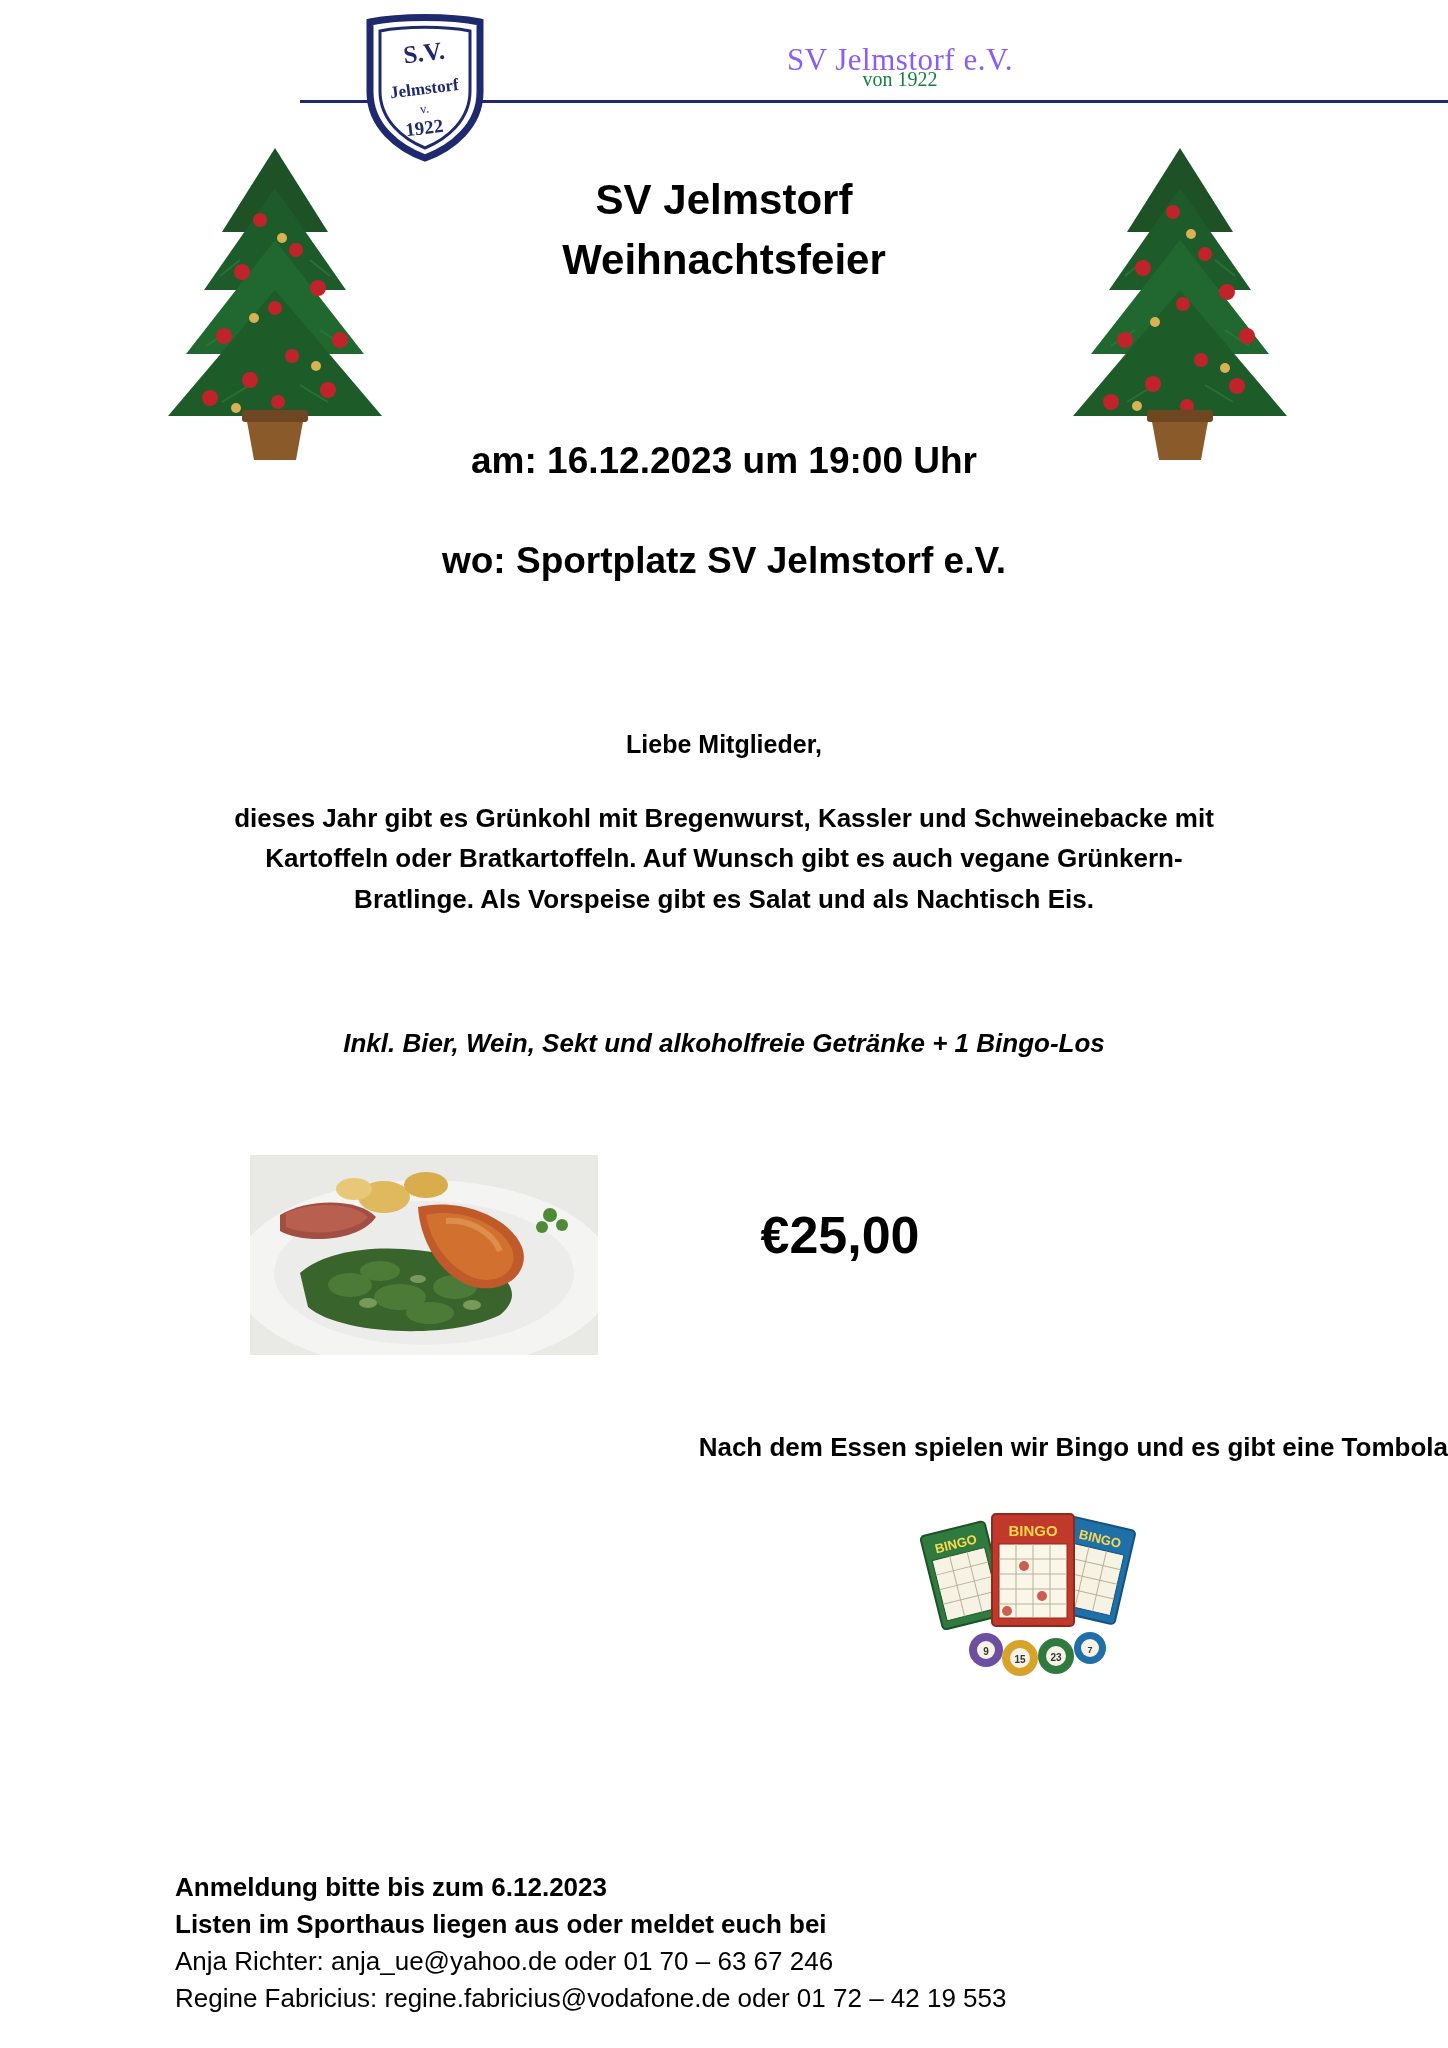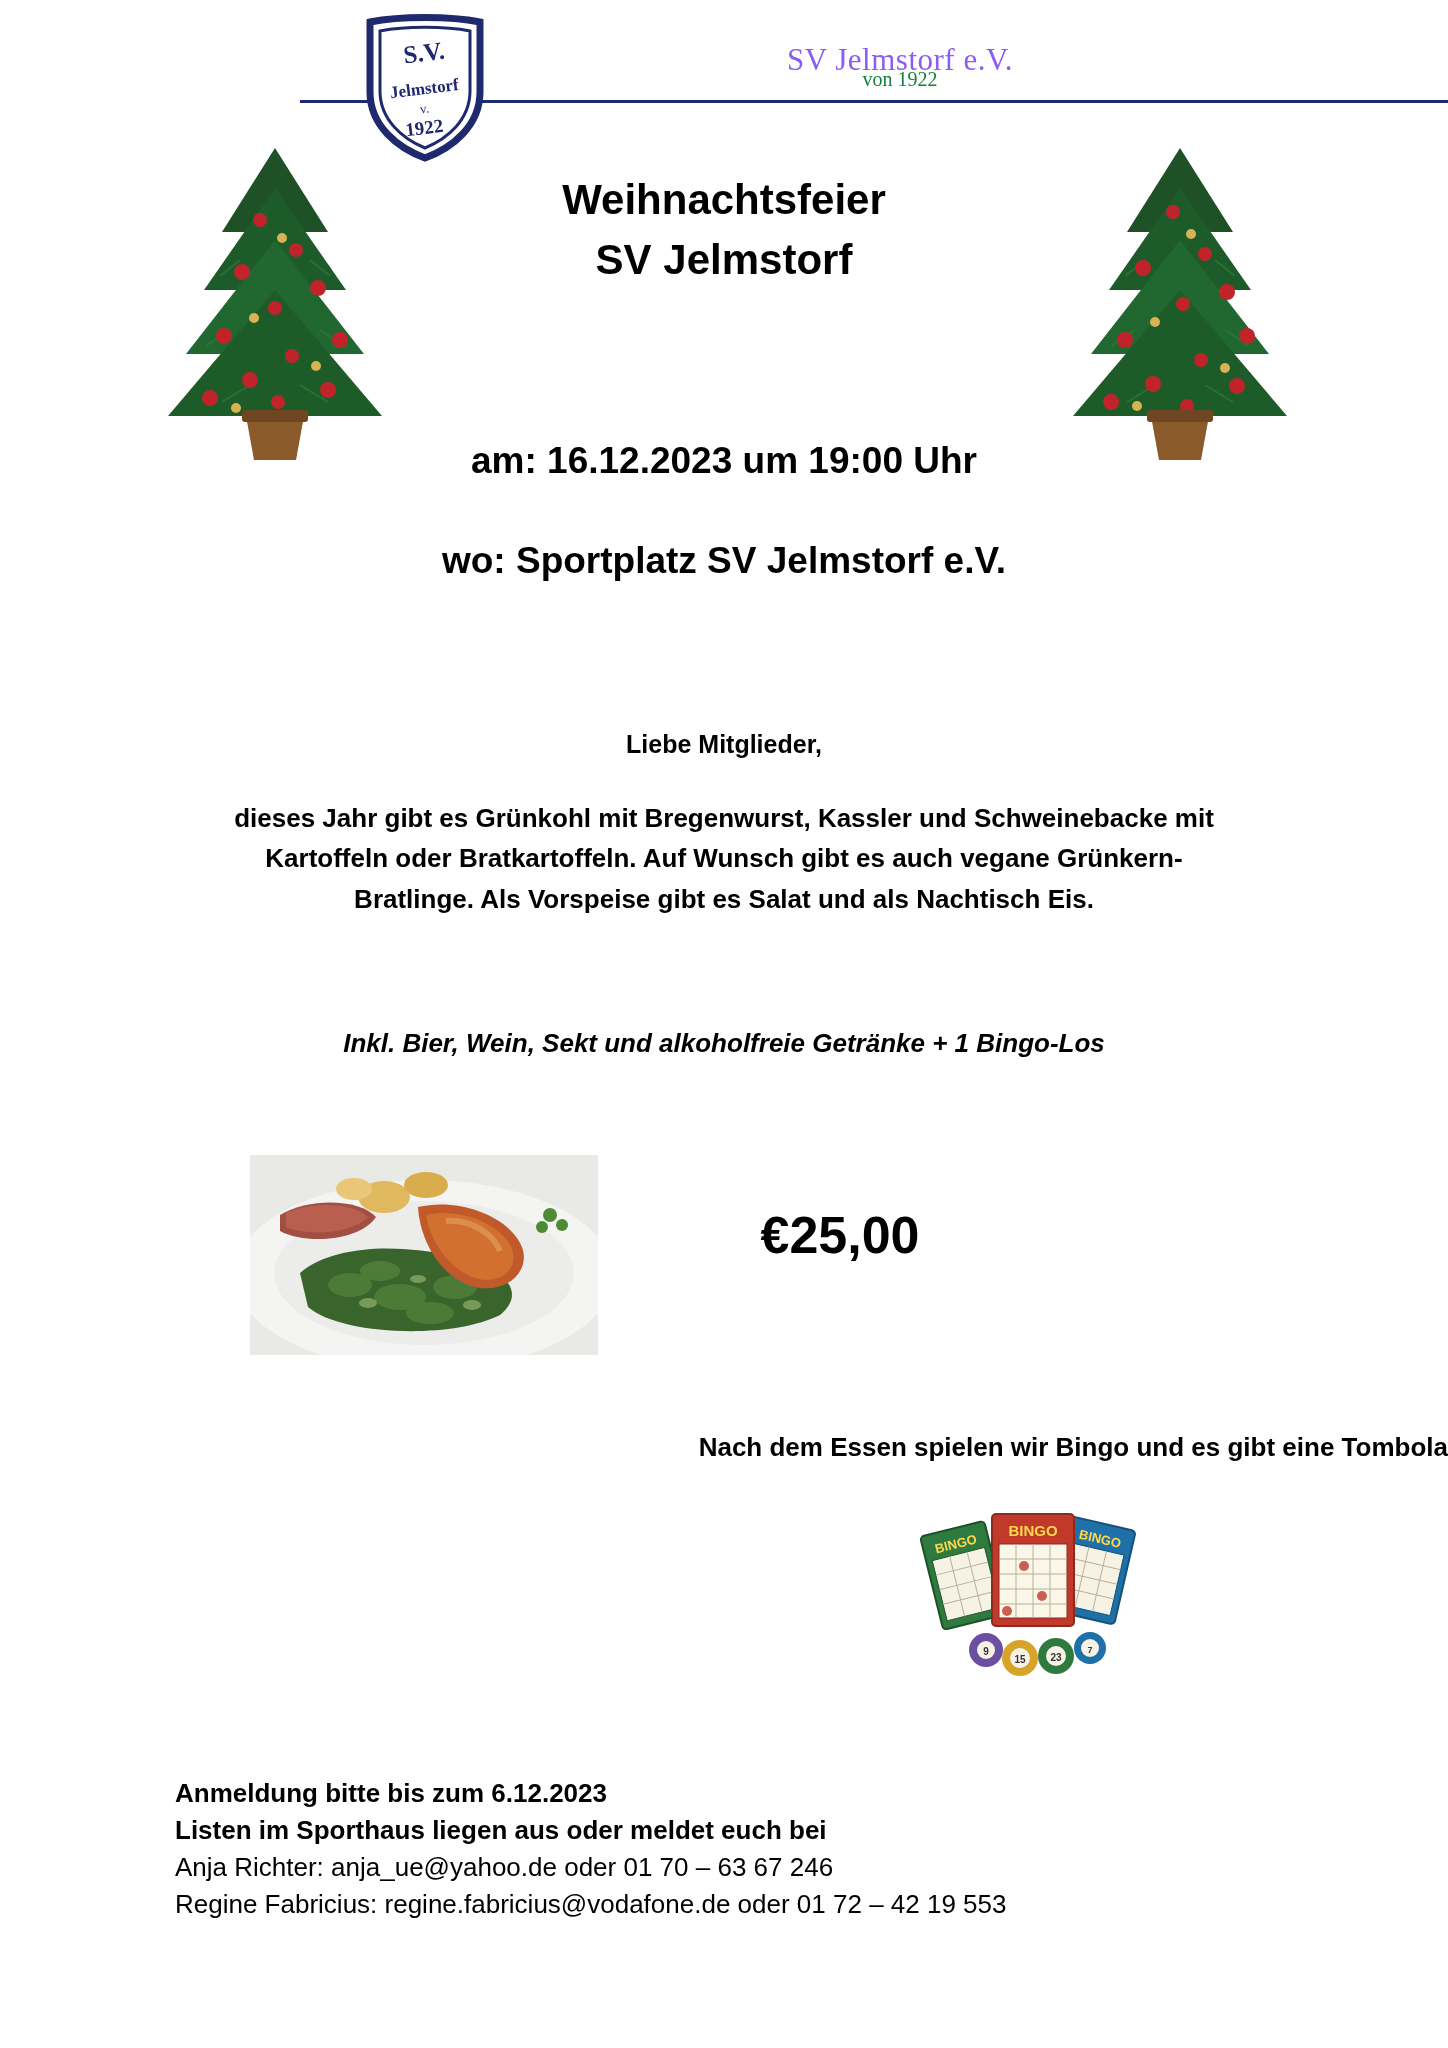--- a/index.html
+++ b/index.html
@@ -165,21 +165,21 @@
     top: 1500px;
     width: 230px;
     height: 190px;
     overflow: hidden;
   }
 
   
   .footer {
     position: absolute;
     left: 175px;
-    top: 1775px;
+    top: 1869px;
     width: 1150px;
   }
   .footer .bold-line {
     font-size: 26px;
     font-weight: bold;
     line-height: 1.42;
   }
   .footer .reg-line {
     font-size: 26px;
     line-height: 1.42;
@@ -286,22 +286,22 @@
         <circle cx="170" cy="228" r="5"></circle>
           <circle cx="82" cy="266" r="5"></circle>
       </g>
       <path d="M96 276 L154 276 L146 320 L104 320 Z" fill="#8a5a2b"></path>
       <rect x="92" y="270" width="66" height="12" rx="3" fill="#6e4622"></rect>
     </g>
   </svg>
 </div>
 
 <div class="title-block">
+  <div class="title-line">SV Jelmstorf</div>
   <div class="title-line">Weihnachtsfeier</div>
-  <div class="title-line">SV Jelmstorf</div>
 </div>
 
 <div class="when">am: 16.12.2023 um 19:00 Uhr</div>
 <div class="where">wo: Sportplatz SV Jelmstorf e.V.</div>
 
 <div class="greeting">Liebe Mitglieder,</div>
 <div class="menu-text">dieses Jahr gibt es Grünkohl mit Bregenwurst, Kassler und Schweinebacke mit Kartoffeln oder Bratkartoffeln. Auf Wunsch gibt es auch vegane Grünkern-Bratlinge. Als Vorspeise gibt es Salat und als Nachtisch Eis.</div>
 <div class="drinks">Inkl. Bier, Wein, Sekt und alkoholfreie Getränke + 1 Bingo-Los</div>
 
 <div class="food-photo">

